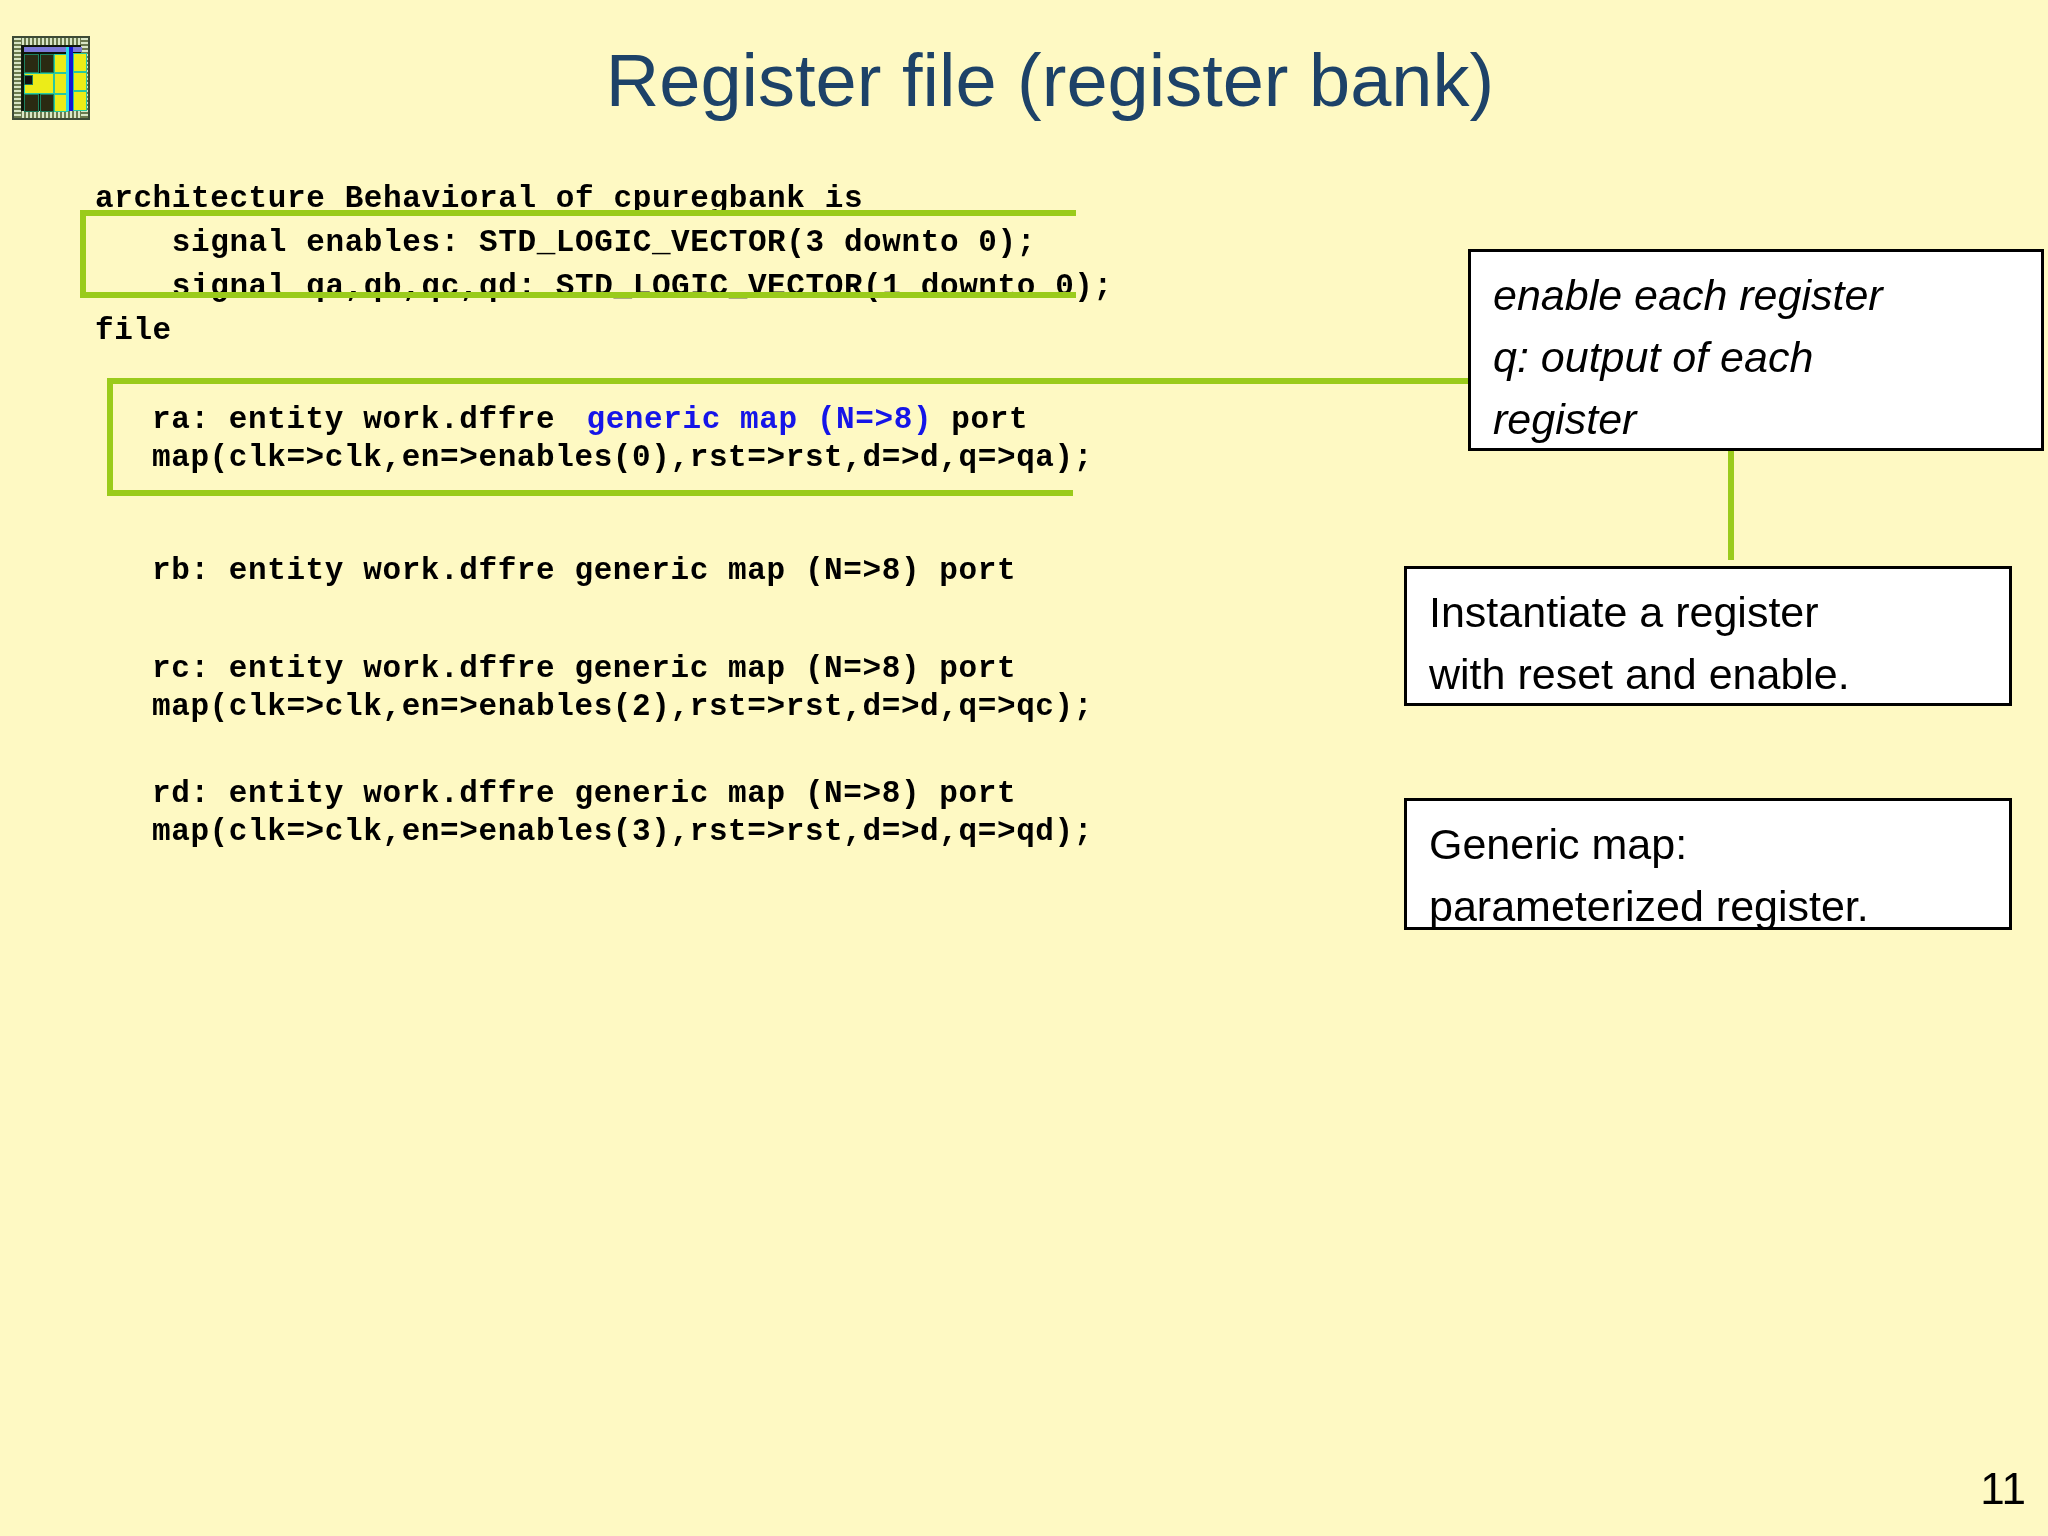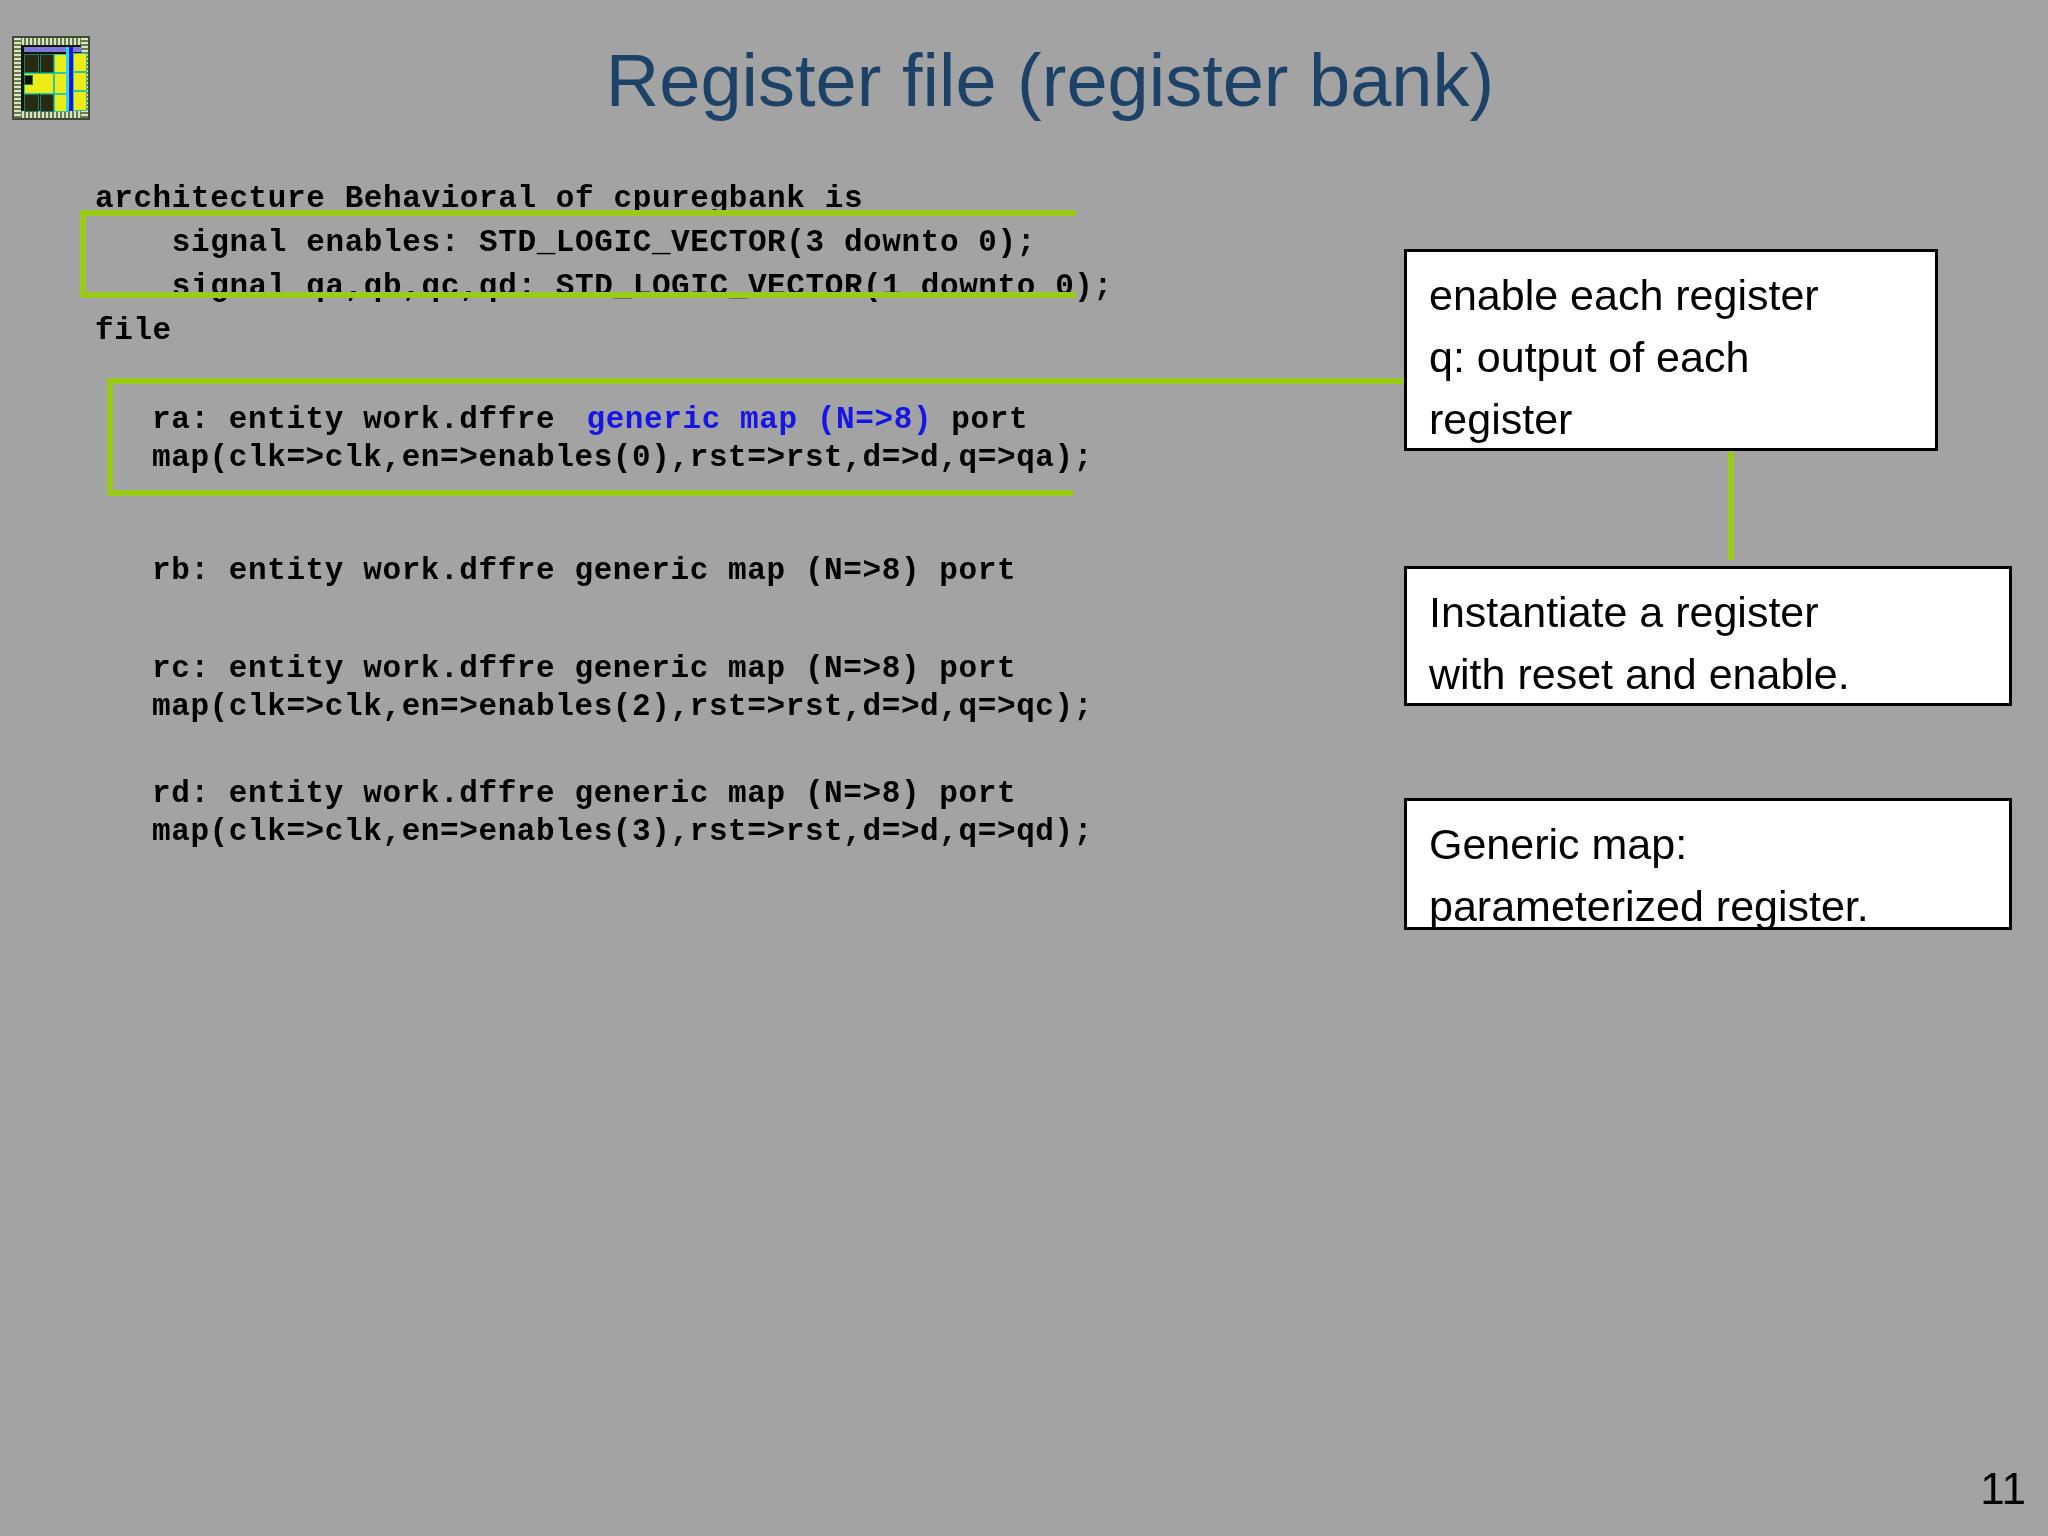--- a/index.html
+++ b/index.html
@@ -7,21 +7,21 @@
     padding: 0;
     background: #ffffff;
   }
   body {
     font-family: "Liberation Sans", sans-serif;
   }
   #slide {
     position: relative;
     width: 2048px;
     height: 1536px;
-    background: #a3a3a3;
+    background: #fef9c3;
     overflow: hidden;
   }
 
   
   #chip-logo {
     position: absolute;
     left: 12px;
     top: 36px;
     width: 78px;
     height: 84px;
@@ -138,21 +138,21 @@
     box-sizing: border-box;
     border: 3px solid #000000;
     background: #ffffff;
     font-family: "Liberation Sans", sans-serif;
     font-size: 43px;
     line-height: 62px;
     color: #000000;
     padding: 12px 16px 12px 22px;
     white-space: pre-line;
   }
-  #callout-enable  { left: 1404px; top: 249px;  width: 534px; height: 202px; }
+  #callout-enable  { left: 1468px; top: 249px;  width: 576px; height: 202px; font-style: italic; }
   #callout-instantiate { left: 1404px; top: 566px;  width: 608px; height: 140px; }
   #callout-generic { left: 1404px; top: 798px;  width: 608px; height: 132px; }
 
   
   #page-number {
     position: absolute;
     right: 22px;
     bottom: 22px;
     font-family: "Liberation Sans", sans-serif;
     font-size: 44px;

